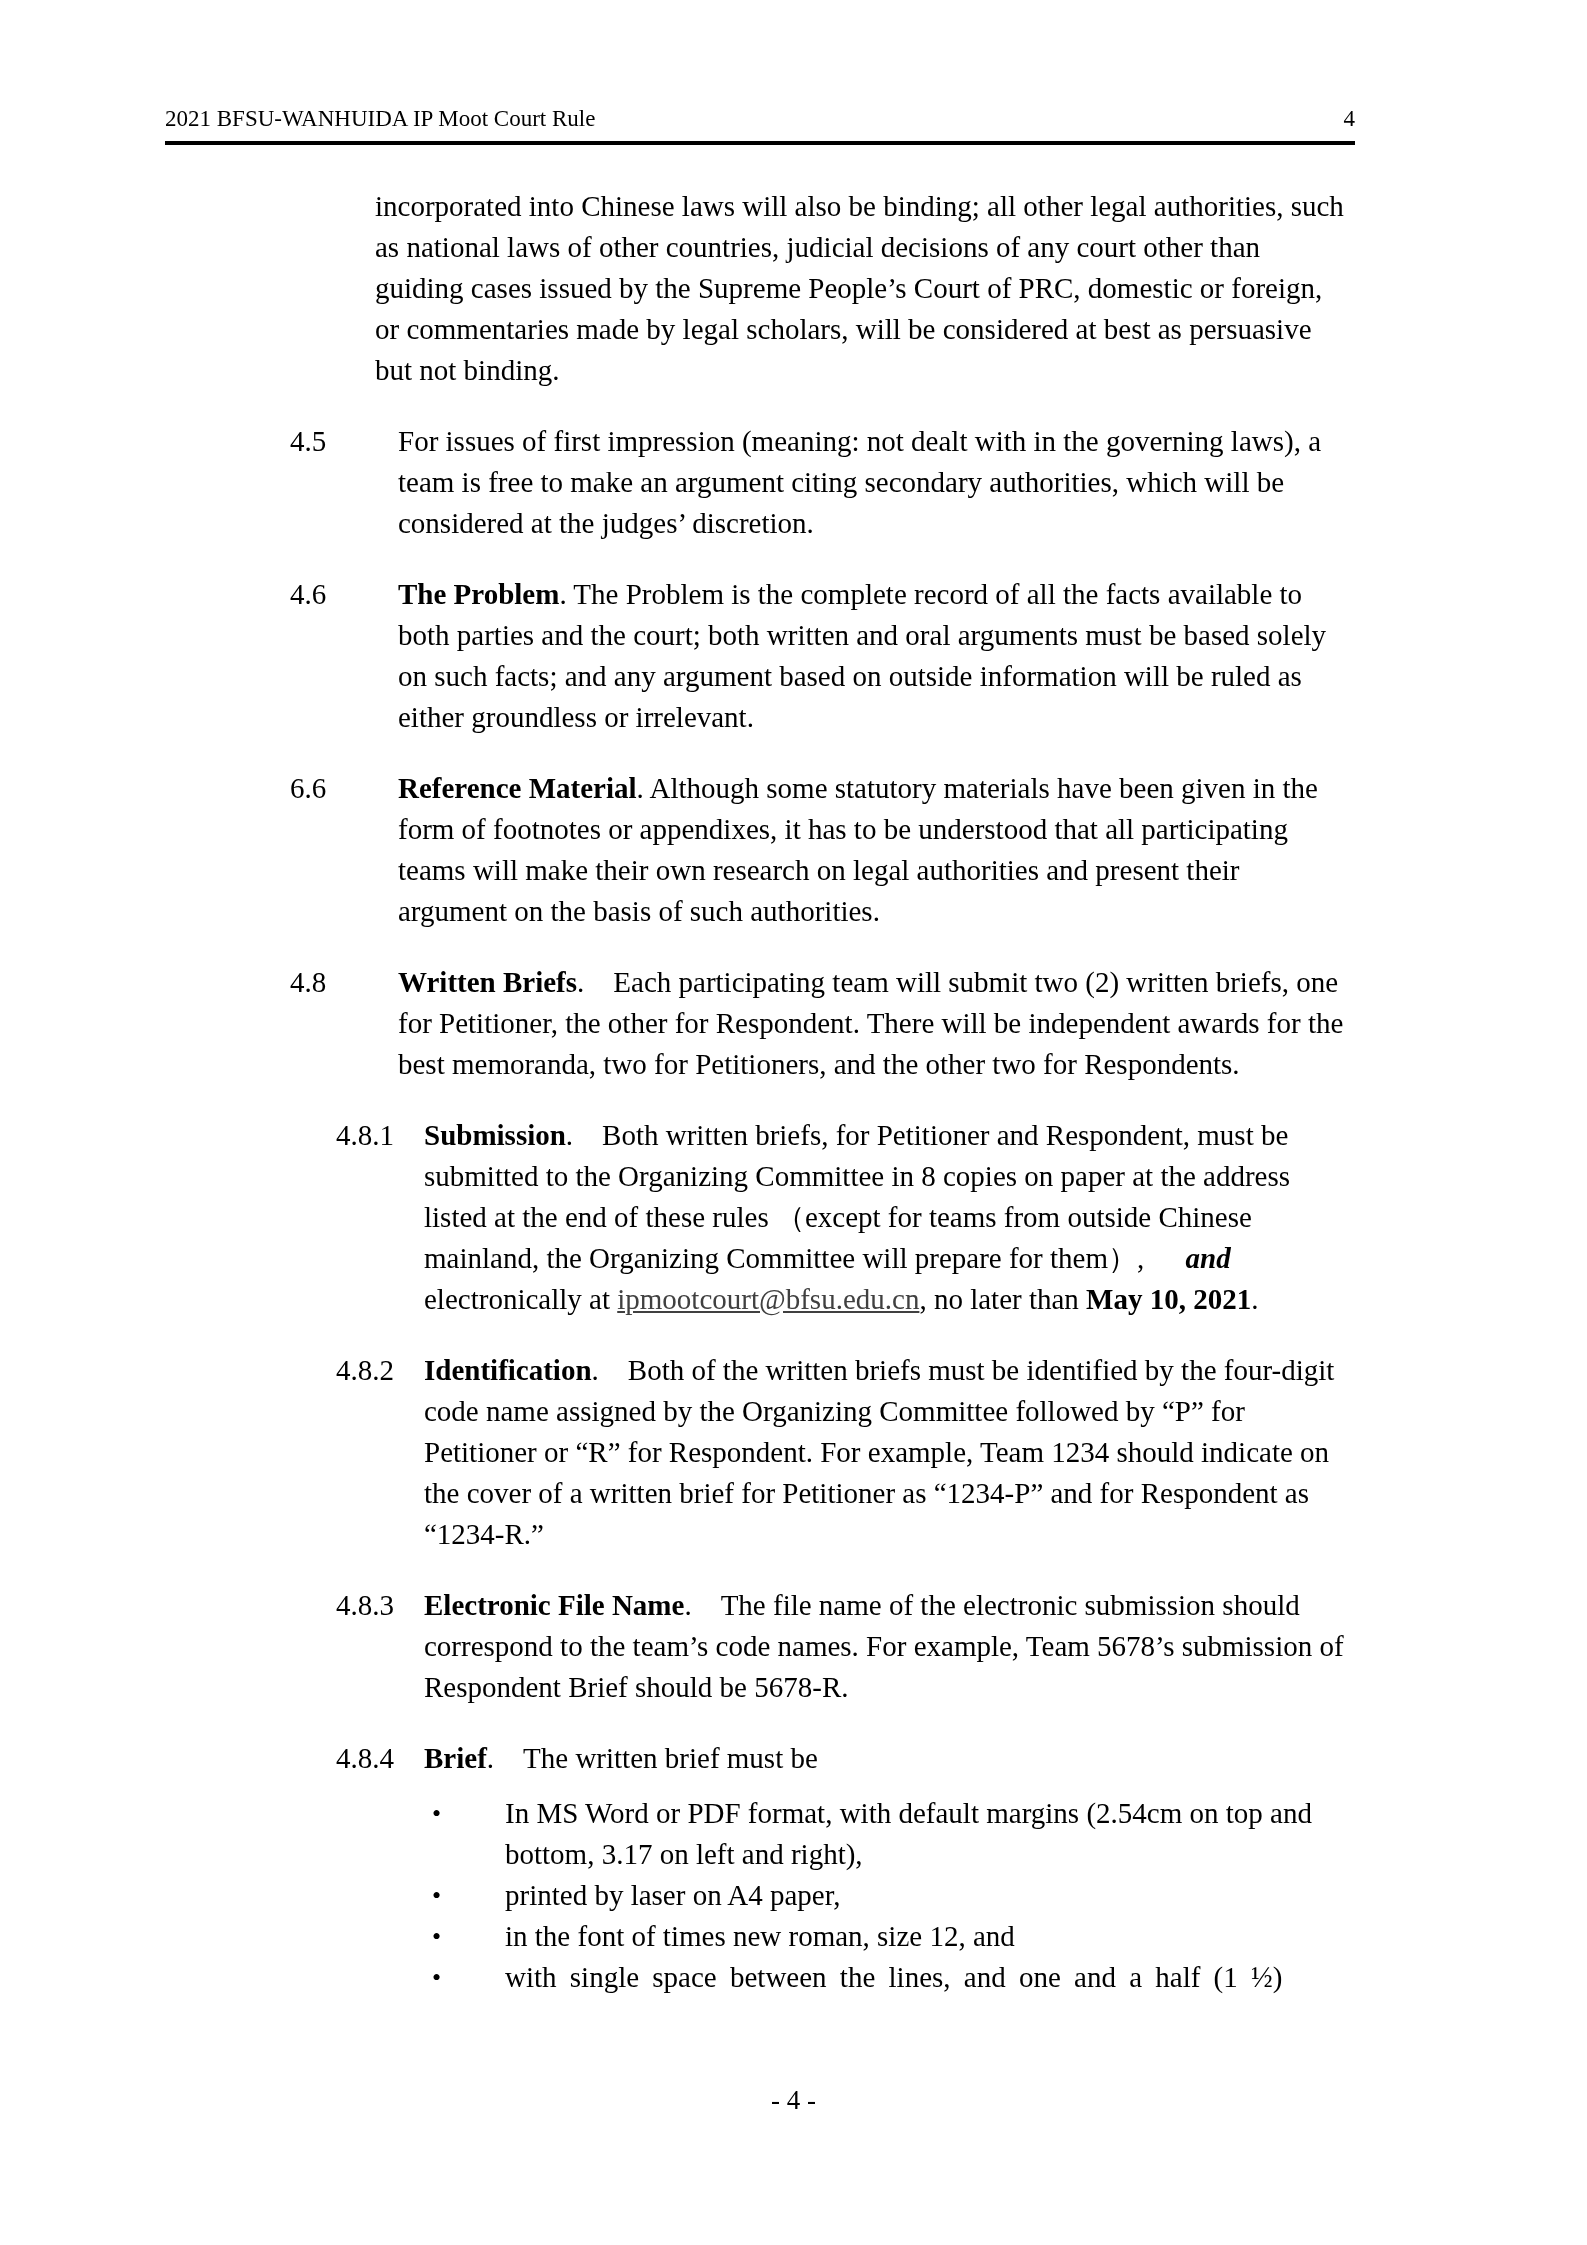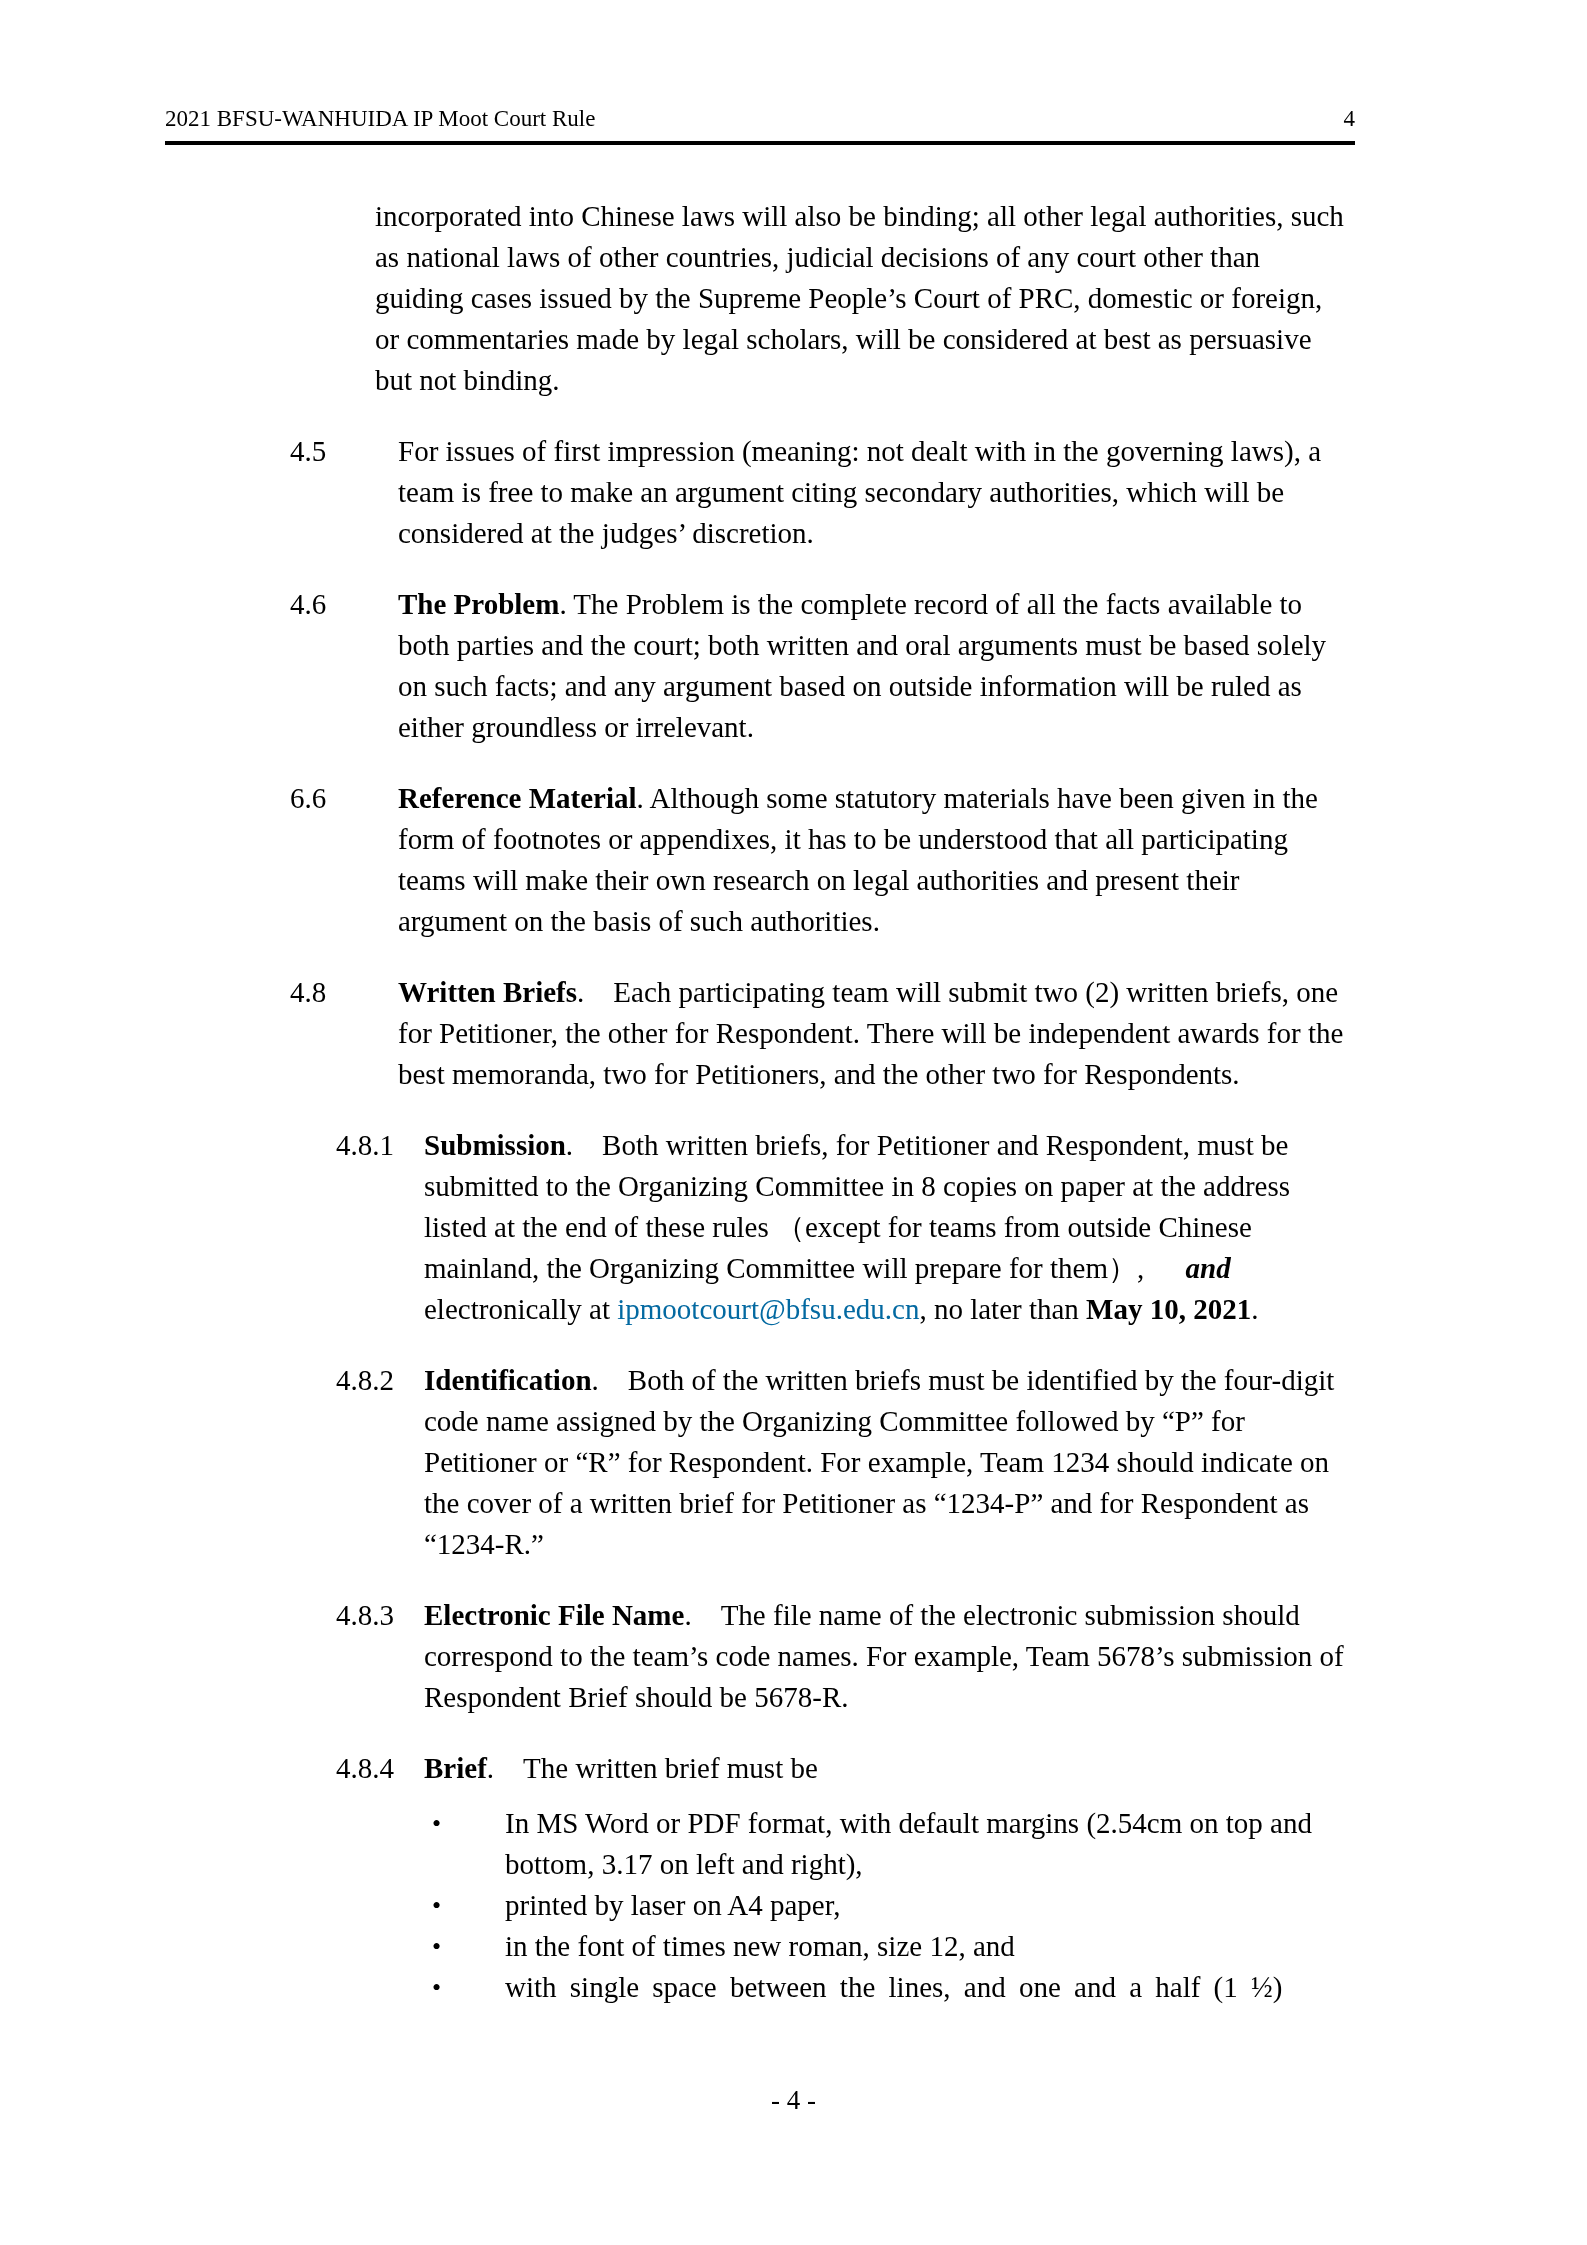--- a/index.html
+++ b/index.html
@@ -28,21 +28,21 @@
     justify-content: space-between;
     align-items: flex-end;
     border-bottom: 4px solid #000000;
     padding-bottom: 7px;
     font-size: 23px;
     line-height: 30px;
   }
   
   .content {
     position: absolute;
-    top: 196px;
+    top: 186px;
     left: 290px;
     width: 1060px;
   }
   .intro {
     margin: 0 0 30px 85px;
     width: 975px;
   }
   .item-l1 {
     display: grid;
     grid-template-columns: 85px 1fr;
@@ -52,21 +52,22 @@
   .item-l2 {
     display: grid;
     grid-template-columns: 88px 1fr;
     margin-left: 46px;
     margin-bottom: 30px;
   }
   .num { text-align: left; }
   .b   { font-weight: bold; }
   .bi  { font-weight: bold; font-style: italic; margin-left: 34px; }
   .link {
-    color: #0369a1;
+    color: #404040;
+    text-decoration: underline;
     cursor: pointer;
   }
   
   .bullets {
     margin-left: 140px;
     margin-top: -16px; 
     width: 920px;
   }
   .bullet-row {
     display: grid;

